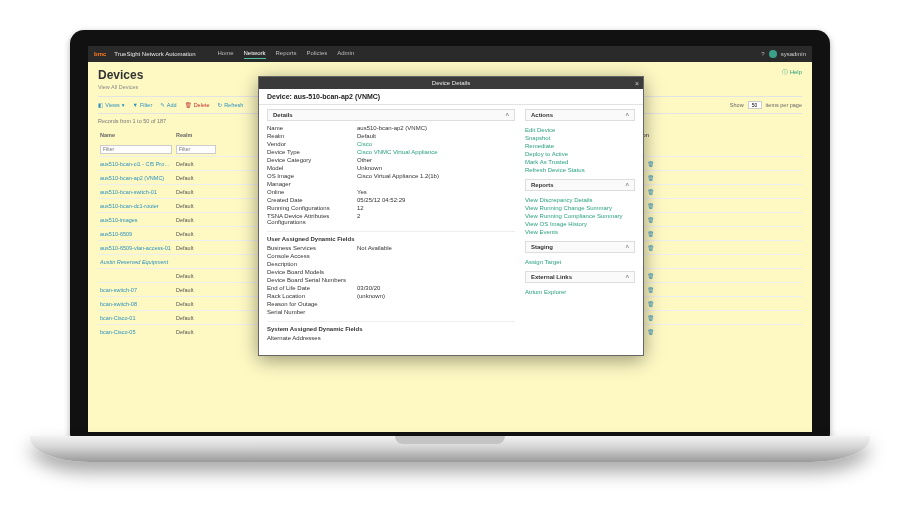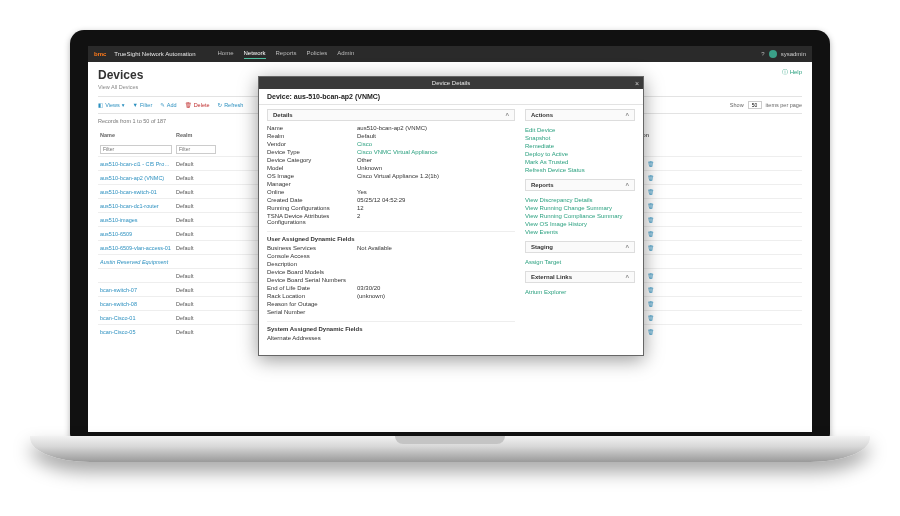--- a/index.html
+++ b/index.html
@@ -29,21 +29,21 @@
     content: "";
     position: absolute;
     left: 50%; top: 0;
     transform: translateX(-50%);
     width: 110px; height: 8px;
     background: #c4c4c4;
     border-radius: 0 0 10px 10px;
   }
   .screen {
     width: 100%; height: 100%;
-    background: #ffffff;
+    background: #fef9c3;
     position: relative;
     overflow: hidden;
     font-size: 6px;
     color: #555;
   }
 
   
   .topbar {
     background: #2a2a2a;
     height: 16px;

